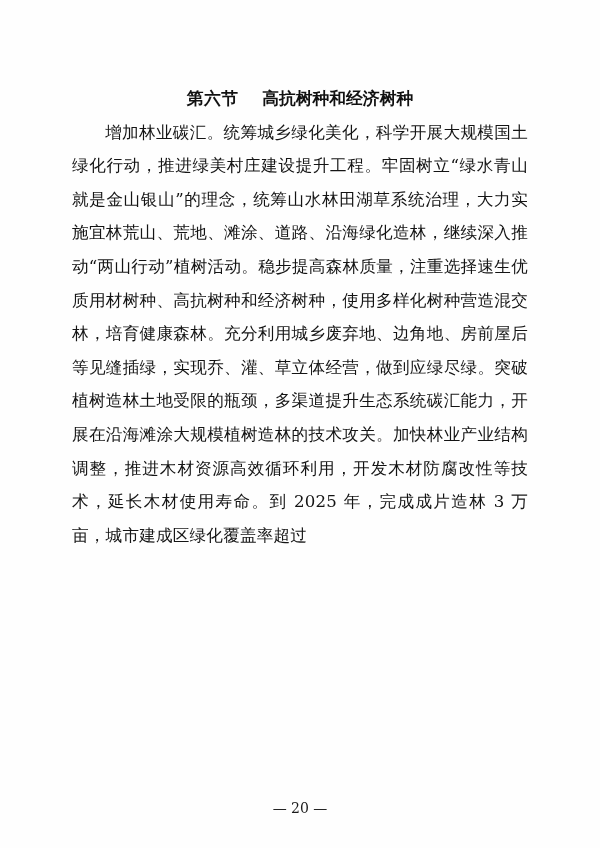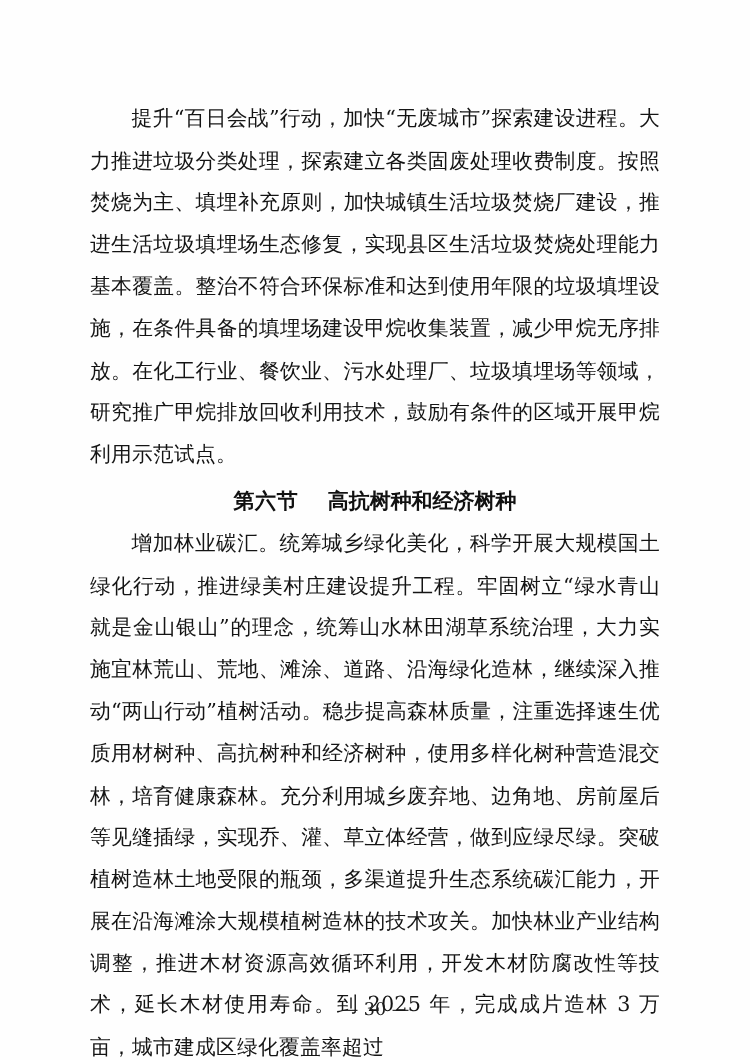--- a/index.html
+++ b/index.html
@@ -68,26 +68,25 @@
   .pagenum-dash {
     letter-spacing: 0;
   }
 </style>
 </head>
 <body>
 
 <div class="page">
   <div class="content">
 
-    <p class="para indent">提升“百日会战”行动，加快“无废城市”探索建设进程。大力推进垃圾分类处理，探索建立各类固废处理收费制度。按照焚烧为主、填埋补充原则，加快城镇生活垃圾焚烧厂建设，推进生活垃圾填埋场生态修复，实现县区生活垃圾焚烧处理能力基本覆盖。整治不符合环保标准和达到使用年限的垃圾填埋设施，在条件具备的填埋场建设甲烷收集装置，减少甲烷无序排放。在化工行业、餐饮业、污水处理厂、垃圾填埋场等领域，研究推广甲烷排放回收利用技术，鼓励有条件的区域开展甲烷利用示范试点。</p>
 
     <h2 class="heading">
       <span class="sec">第六节</span><span class="gap"></span><span>高抗树种和经济树种</span>
     </h2>
 
     <p class="para indent">增加林业碳汇。统筹城乡绿化美化，科学开展大规模国土绿化行动，推进绿美村庄建设提升工程。牢固树立“绿水青山就是金山银山”的理念，统筹山水林田湖草系统治理，大力实施宜林荒山、荒地、滩涂、道路、沿海绿化造林，继续深入推动“两山行动”植树活动。稳步提高森林质量，注重选择速生优质用材树种、高抗树种和经济树种，使用多样化树种营造混交林，培育健康森林。充分利用城乡废弃地、边角地、房前屋后等见缝插绿，实现乔、灌、草立体经营，做到应绿尽绿。突破植树造林土地受限的瓶颈，多渠道提升生态系统碳汇能力，开展在沿海滩涂大规模植树造林的技术攻关。加快林业产业结构调整，推进木材资源高效循环利用，开发木材防腐改性等技术，延长木材使用寿命。到 2025 年，完成成片造林 3 万亩，城市建成区绿化覆盖率超过</p>
 
   </div>
 
   <div class="footer">
-    <span class="pagenum-dash">— 30 —</span>
+    <span class="pagenum-dash">— 20 —</span>
   </div>
 </div>
 
 </body></html>

